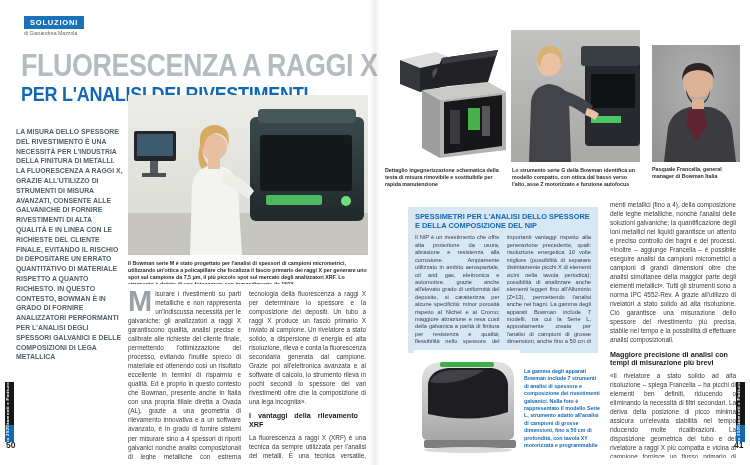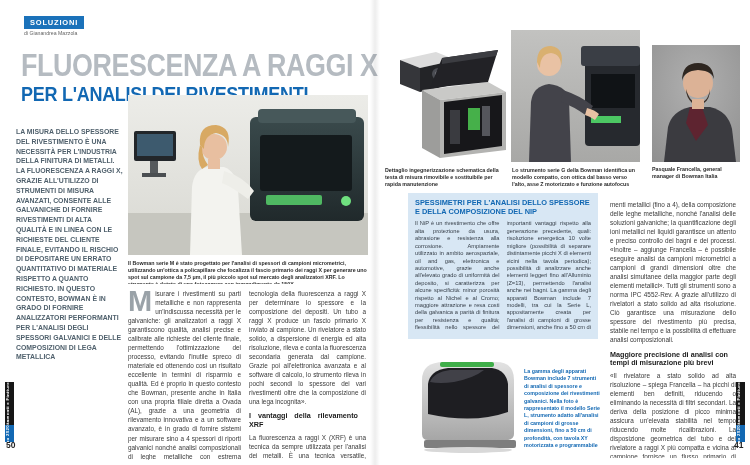--- a/index.html
+++ b/index.html
@@ -64,21 +64,21 @@
   .col1 { left:128px; top:289px; width:113px; height:171px; }
   .col2 { left:249px; top:289px; width:117px; height:171px; }
   .col3 { left:610px; top:200px; width:126px; height:258px; }
   .dropcap {
     float:left; font-size:29px; line-height:23px; font-weight:bold;
     color:#9aa2a8; margin:1px 3px 0 0;
   }
   .subhead { font-weight:bold; font-size:7.2px; color:#1b1b1b; margin:6px 8px 3px 0; line-height:1.2; }
   
   .bluebox {
-    position:absolute; left:408px; top:193px; width:190px; height:146px;
+    position:absolute; left:408px; top:207px; width:190px; height:146px;
     background:#d8e7f4; padding:6px 7px;
   }
   .bluebox h3 {
     font-size:7.4px; line-height:1.18; color:#1268b3; font-weight:bold;
     text-transform:uppercase; margin-bottom:4px;
   }
   .boxcols { display:flex; gap:7px; height:112px; overflow:hidden; }
   .boxcol {
     width:85px; font-size:5.7px; line-height:1.3; text-align:justify;
     color:#38404a; overflow:hidden;

